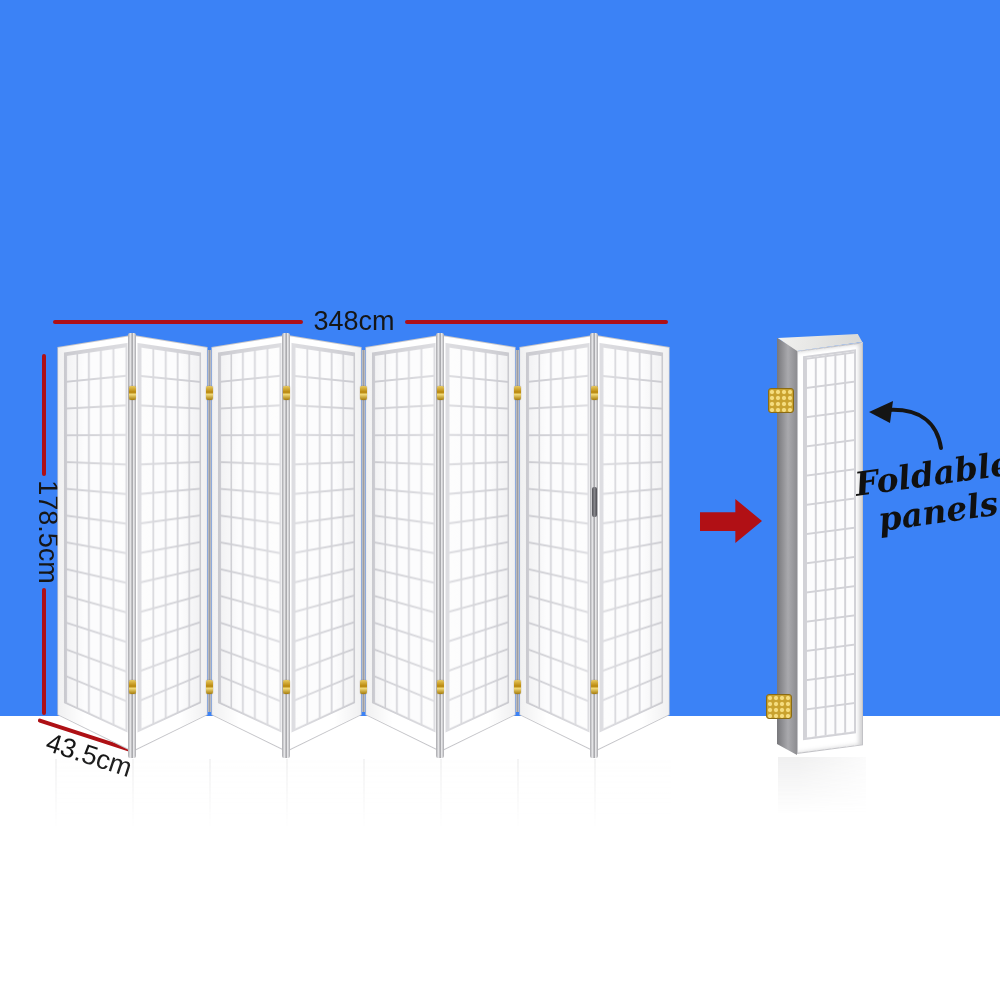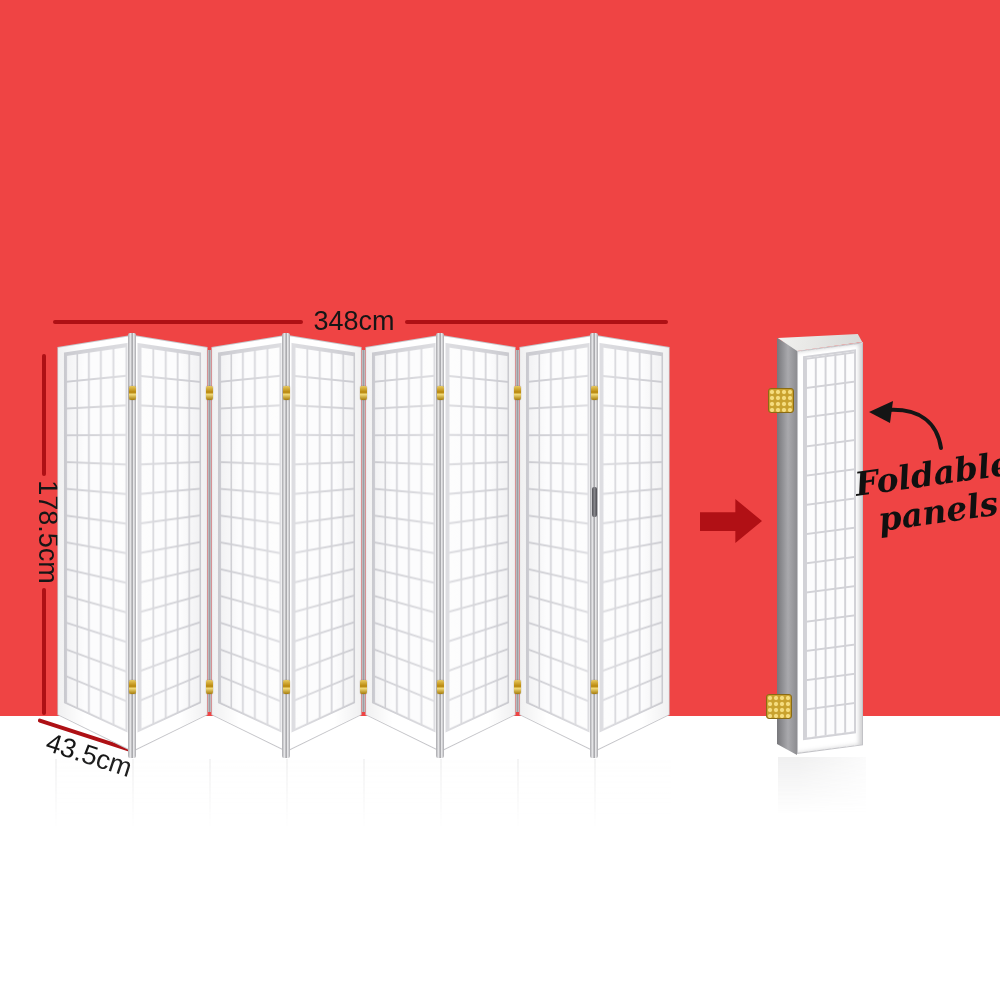--- a/index.html
+++ b/index.html
@@ -1,20 +1,20 @@
 <!DOCTYPE html>
 <html><head>
 <meta charset="utf-8">
 <style>
   html,body{margin:0;padding:0;}
   body{
     width:1000px;height:1000px;background:#ffffff;overflow:hidden;position:relative;
     font-family:"Liberation Sans",sans-serif;
   }
-  .canvas{position:absolute;left:0;top:0;width:1000px;height:716px;background:#ef4444;}
+  .canvas{position:absolute;left:0;top:0;width:1000px;height:716px;background:#3b82f6;}
 
   
   .dim-line{position:absolute;background:#ae1015;height:4px;border-radius:2px;}
   .dim-line-v{position:absolute;background:#ae1015;width:4px;border-radius:2px;}
   .dim-label{
     position:absolute;font-size:27px;color:#161616;letter-spacing:0px;
     font-family:"Liberation Sans",sans-serif;white-space:nowrap;
   }
 
   

